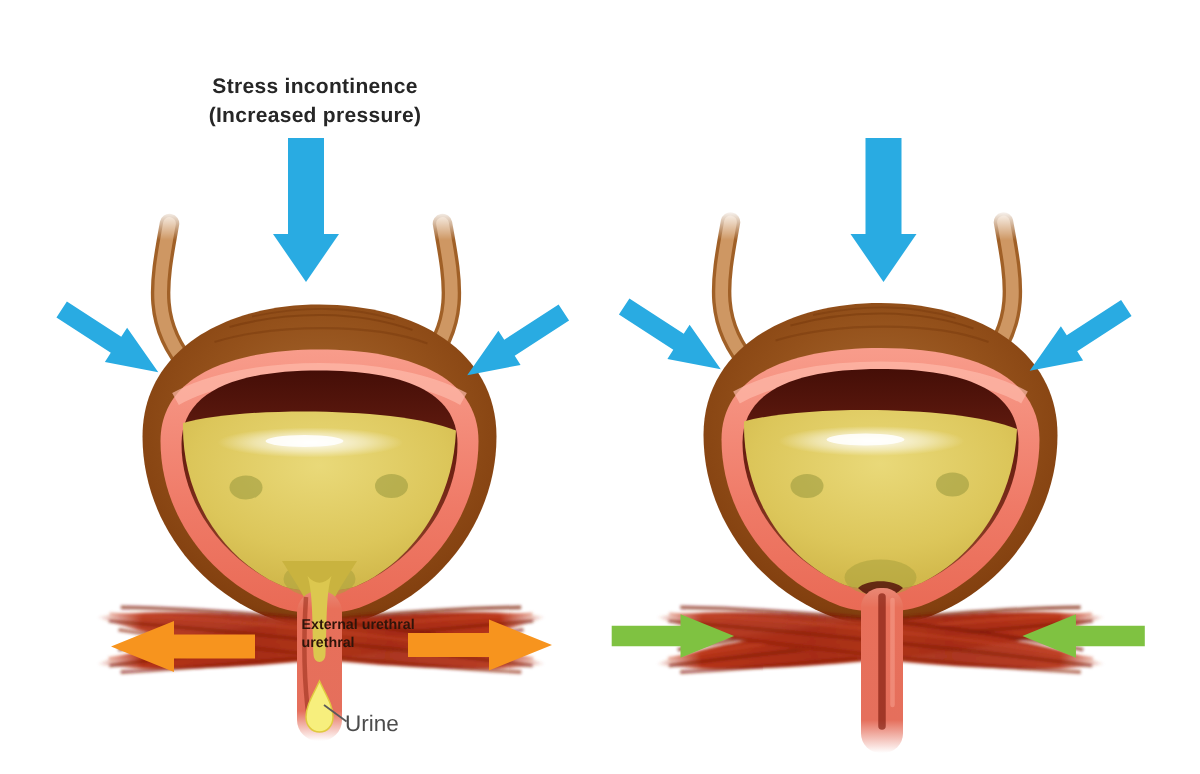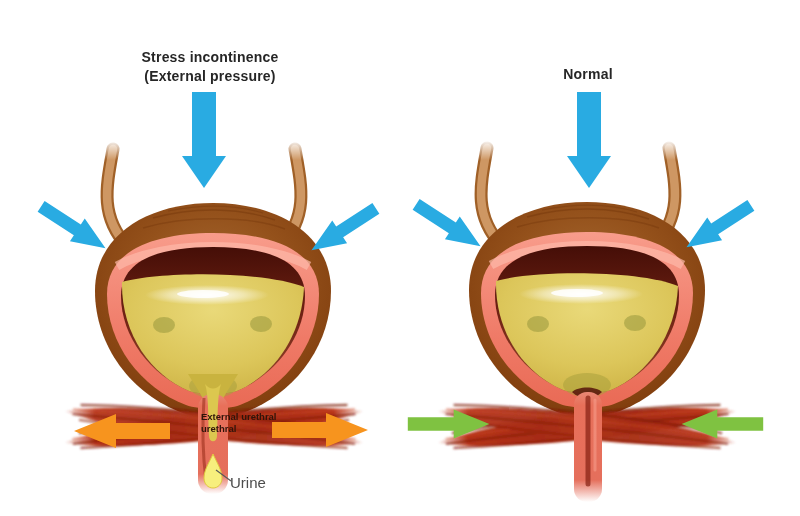--- a/index.html
+++ b/index.html
@@ -172,26 +172,23 @@
       <use href="#arrowDown" xlink:href="#arrowDown" transform="translate(589,142)" fill="#29ABE2"></use>
       <use href="#arrowSide" xlink:href="#arrowSide" transform="translate(451,227) rotate(33) scale(0.8)" fill="#29ABE2"></use>
       <use href="#arrowSide" xlink:href="#arrowSide" transform="translate(716,228) rotate(147) scale(0.8)" fill="#29ABE2"></use>
       <use href="#arrowSide" xlink:href="#arrowSide" transform="translate(452,424) scale(0.85)" fill="#7FC241"></use>
       <use href="#arrowSide" xlink:href="#arrowSide" transform="translate(719,424) rotate(180) scale(0.85)" fill="#7FC241"></use>
     </g>
   </svg>
 
   <div class="label title title-stress">
     <div>Stress incontinence</div>
-    <div>(External pressure)</div>
+    <div>(Increased pressure)</div>
   </div>
 
-  <div class="label title title-normal">
-    <div>Normal</div>
-  </div>
 
   <div class="label sphincter-label">
     <div>External urethral</div>
     <div>urethral</div>
   </div>
 
   <div class="label urine-label">Urine</div>
 
 </div>
 

